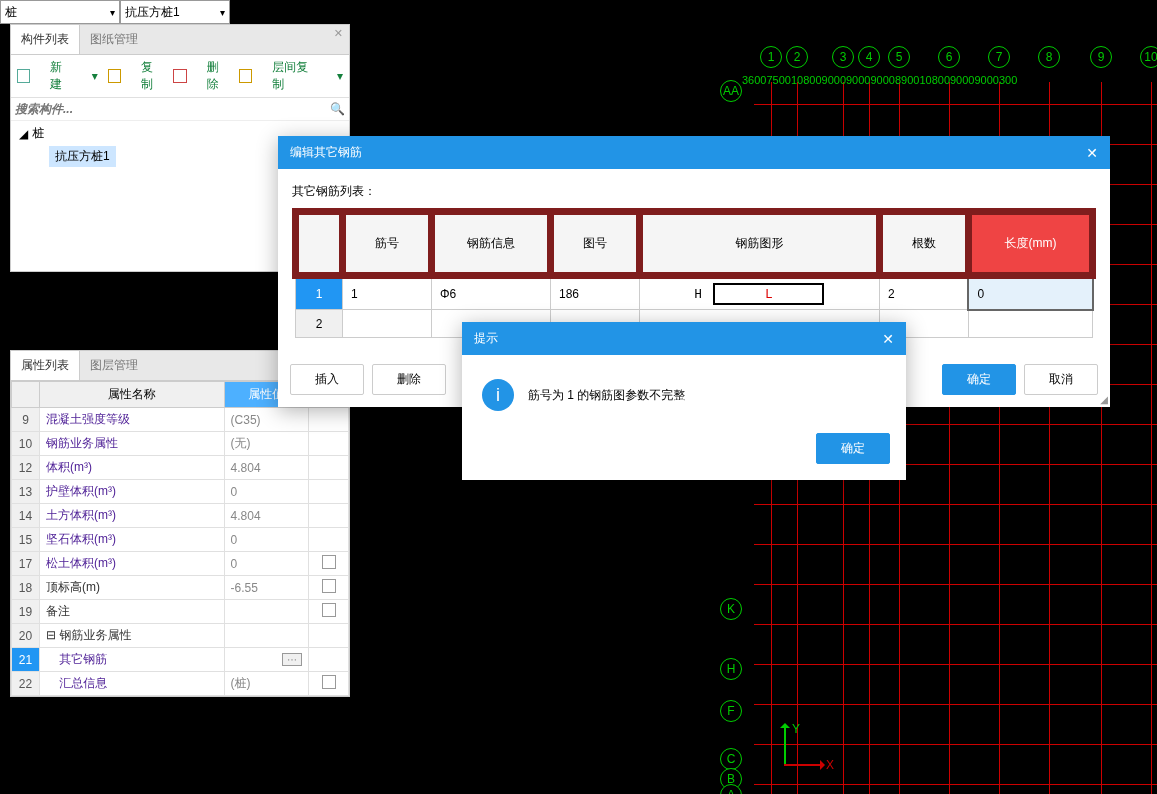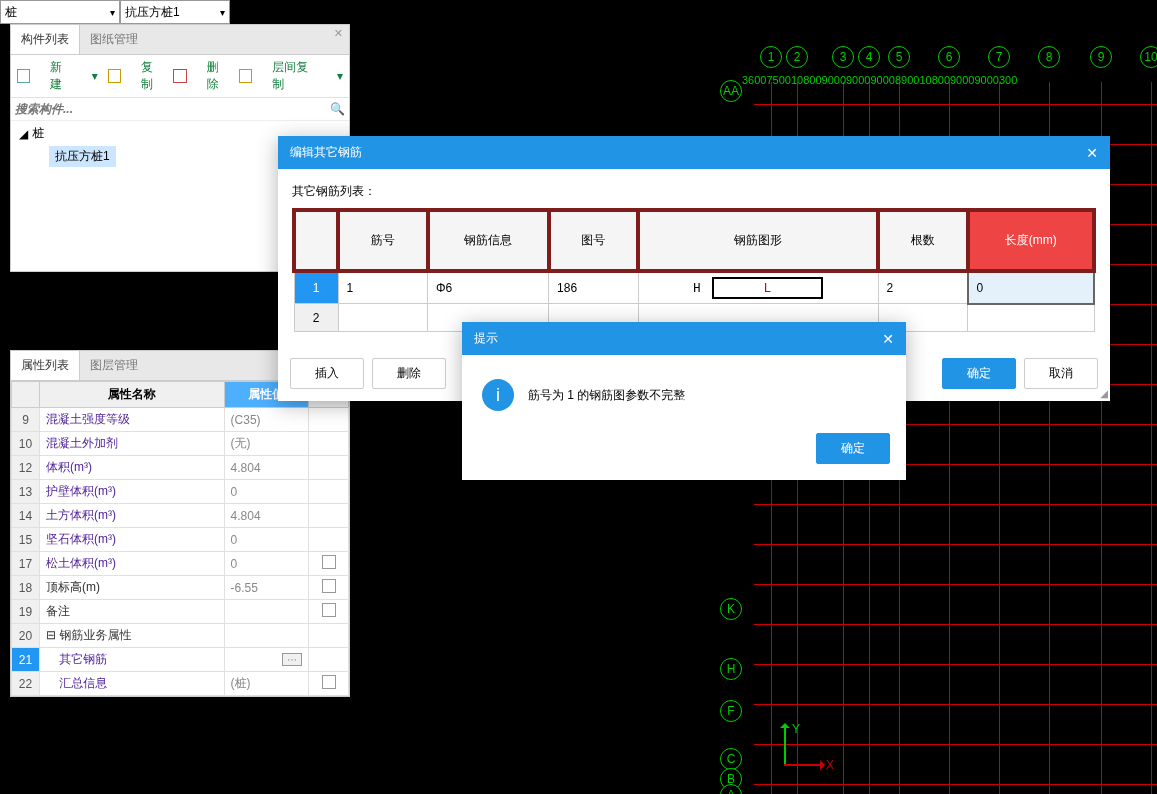--- a/index.html
+++ b/index.html
@@ -25,21 +25,21 @@
 .tree { background: #fff; padding: 4px 8px; height: 150px; }
 .tree-root { display: flex; align-items: center; gap: 4px; }
 .tree-child { margin: 4px 0 0 30px; background: #cde6ff; padding: 2px 6px; display: inline-block; }
 
 
 .prop-panel { position: absolute; top: 350px; left: 10px; width: 340px; background: #fff; border: 1px solid #ccc; }
 .pp-tabs { display: flex; background: #e8e8e8; border-bottom: 1px solid #ccc; }
 .pp-tab { padding: 6px 10px; color: #777; }
 .pp-tab.active { background: #fff; color: #333; border-right: 1px solid #ccc; }
 .prop-table { width: 100%; border-collapse: collapse; }
-.prop-table th { background: #f0f0f0; border: 1px solid #ccc; padding: 4px; font-weight: bold; }
+.prop-table th { background: #f0f0f0; border: 1px solid #ccc; padding: 4px; font-weight: normal; }
 .prop-table th.sel { background: #4db0ff; color: #fff; }
 .prop-table td { border: 1px solid #e0e0e0; padding: 3px 6px; height: 24px; }
 .prop-table td.rownum { background: #f0f0f0; text-align: center; width: 28px; color: #555; }
 .prop-table td.rownum.sel { background: #2196f3; color: #fff; }
 .prop-table td.name { color: #4c1d95; }
 .prop-table td.name.black { color: #333; }
 .cb { width: 14px; height: 14px; border: 1px solid #999; display: inline-block; margin: auto; }
 .cbcell { text-align: center; }
 .dots-btn { float: right; border: 1px solid #999; padding: 0 4px; font-size: 10px; background: #f0f0f0; }
 
@@ -57,21 +57,21 @@
 .axis-lbl-x { position: absolute; left: 472px; top: 734px; color: #c00; }
 
 
 .dlg { position: absolute; background: #fff; box-shadow: 0 4px 20px rgba(0,0,0,0.3); }
 .dlg1 { top: 136px; left: 278px; width: 832px; }
 .dlg-title { background: #2294e6; color: #fff; padding: 8px 12px; display: flex; justify-content: space-between; align-items: center; }
 .dlg-close { cursor: pointer; font-size: 14px; }
 .dlg-body { padding: 14px; }
 .rebar-label { margin-bottom: 8px; }
 .rebar-table { width: 100%; border-collapse: collapse; border: 1px solid #ccc; }
-.rebar-table th { background: #f5f5f5; border: 4px solid #7f1d1d; padding: 20px; font-weight: normal; }
+.rebar-table th { background: #f5f5f5; border: 7px solid #7f1d1d; padding: 20px; font-weight: normal; }
 .rebar-table th.sel { background: #ef4444; color: #fff; }
 .rebar-table td { border: 1px solid #ccc; padding: 4px 8px; height: 28px; }
 .rebar-table td.rn { background: #f0f0f0; text-align: center; width: 24px; }
 .rebar-table td.rn.sel { background: #2196f3; color: #fff; }
 .rebar-table td.length { background: #e4f1fb; border: 2px solid #666; }
 .shape-cell { text-align: center; }
 .shape-box { display: inline-block; border: 2px solid #000; padding: 2px 50px; color: #d00; font-family: monospace; }
 .shape-h { font-family: monospace; margin-right: 8px; }
 .dlg-footer { padding: 12px; display: flex; gap: 8px; }
 .btn { border: 1px solid #ccc; background: #fff; padding: 6px 24px; cursor: pointer; border-radius: 2px; }
@@ -155,21 +155,21 @@
     </tbody>
       <tbody id="prop-rows">
         <tr>
           <td class="rownum">9</td>
           <td class="name">混凝土强度等级</td>
           <td style="color:#888">(C35)</td>
           <td class="cbcell"></td>
         </tr>
         <tr>
           <td class="rownum">10</td>
-          <td class="name">混凝土外加剂</td>
+          <td class="name">钢筋业务属性</td>
           <td style="color:#888">(无)</td>
           <td class="cbcell"></td>
         </tr>
         <tr>
           <td class="rownum">12</td>
           <td class="name">体积(m³)</td>
           <td style="color:#888">4.804</td>
           <td class="cbcell"></td>
         </tr>
         <tr>

